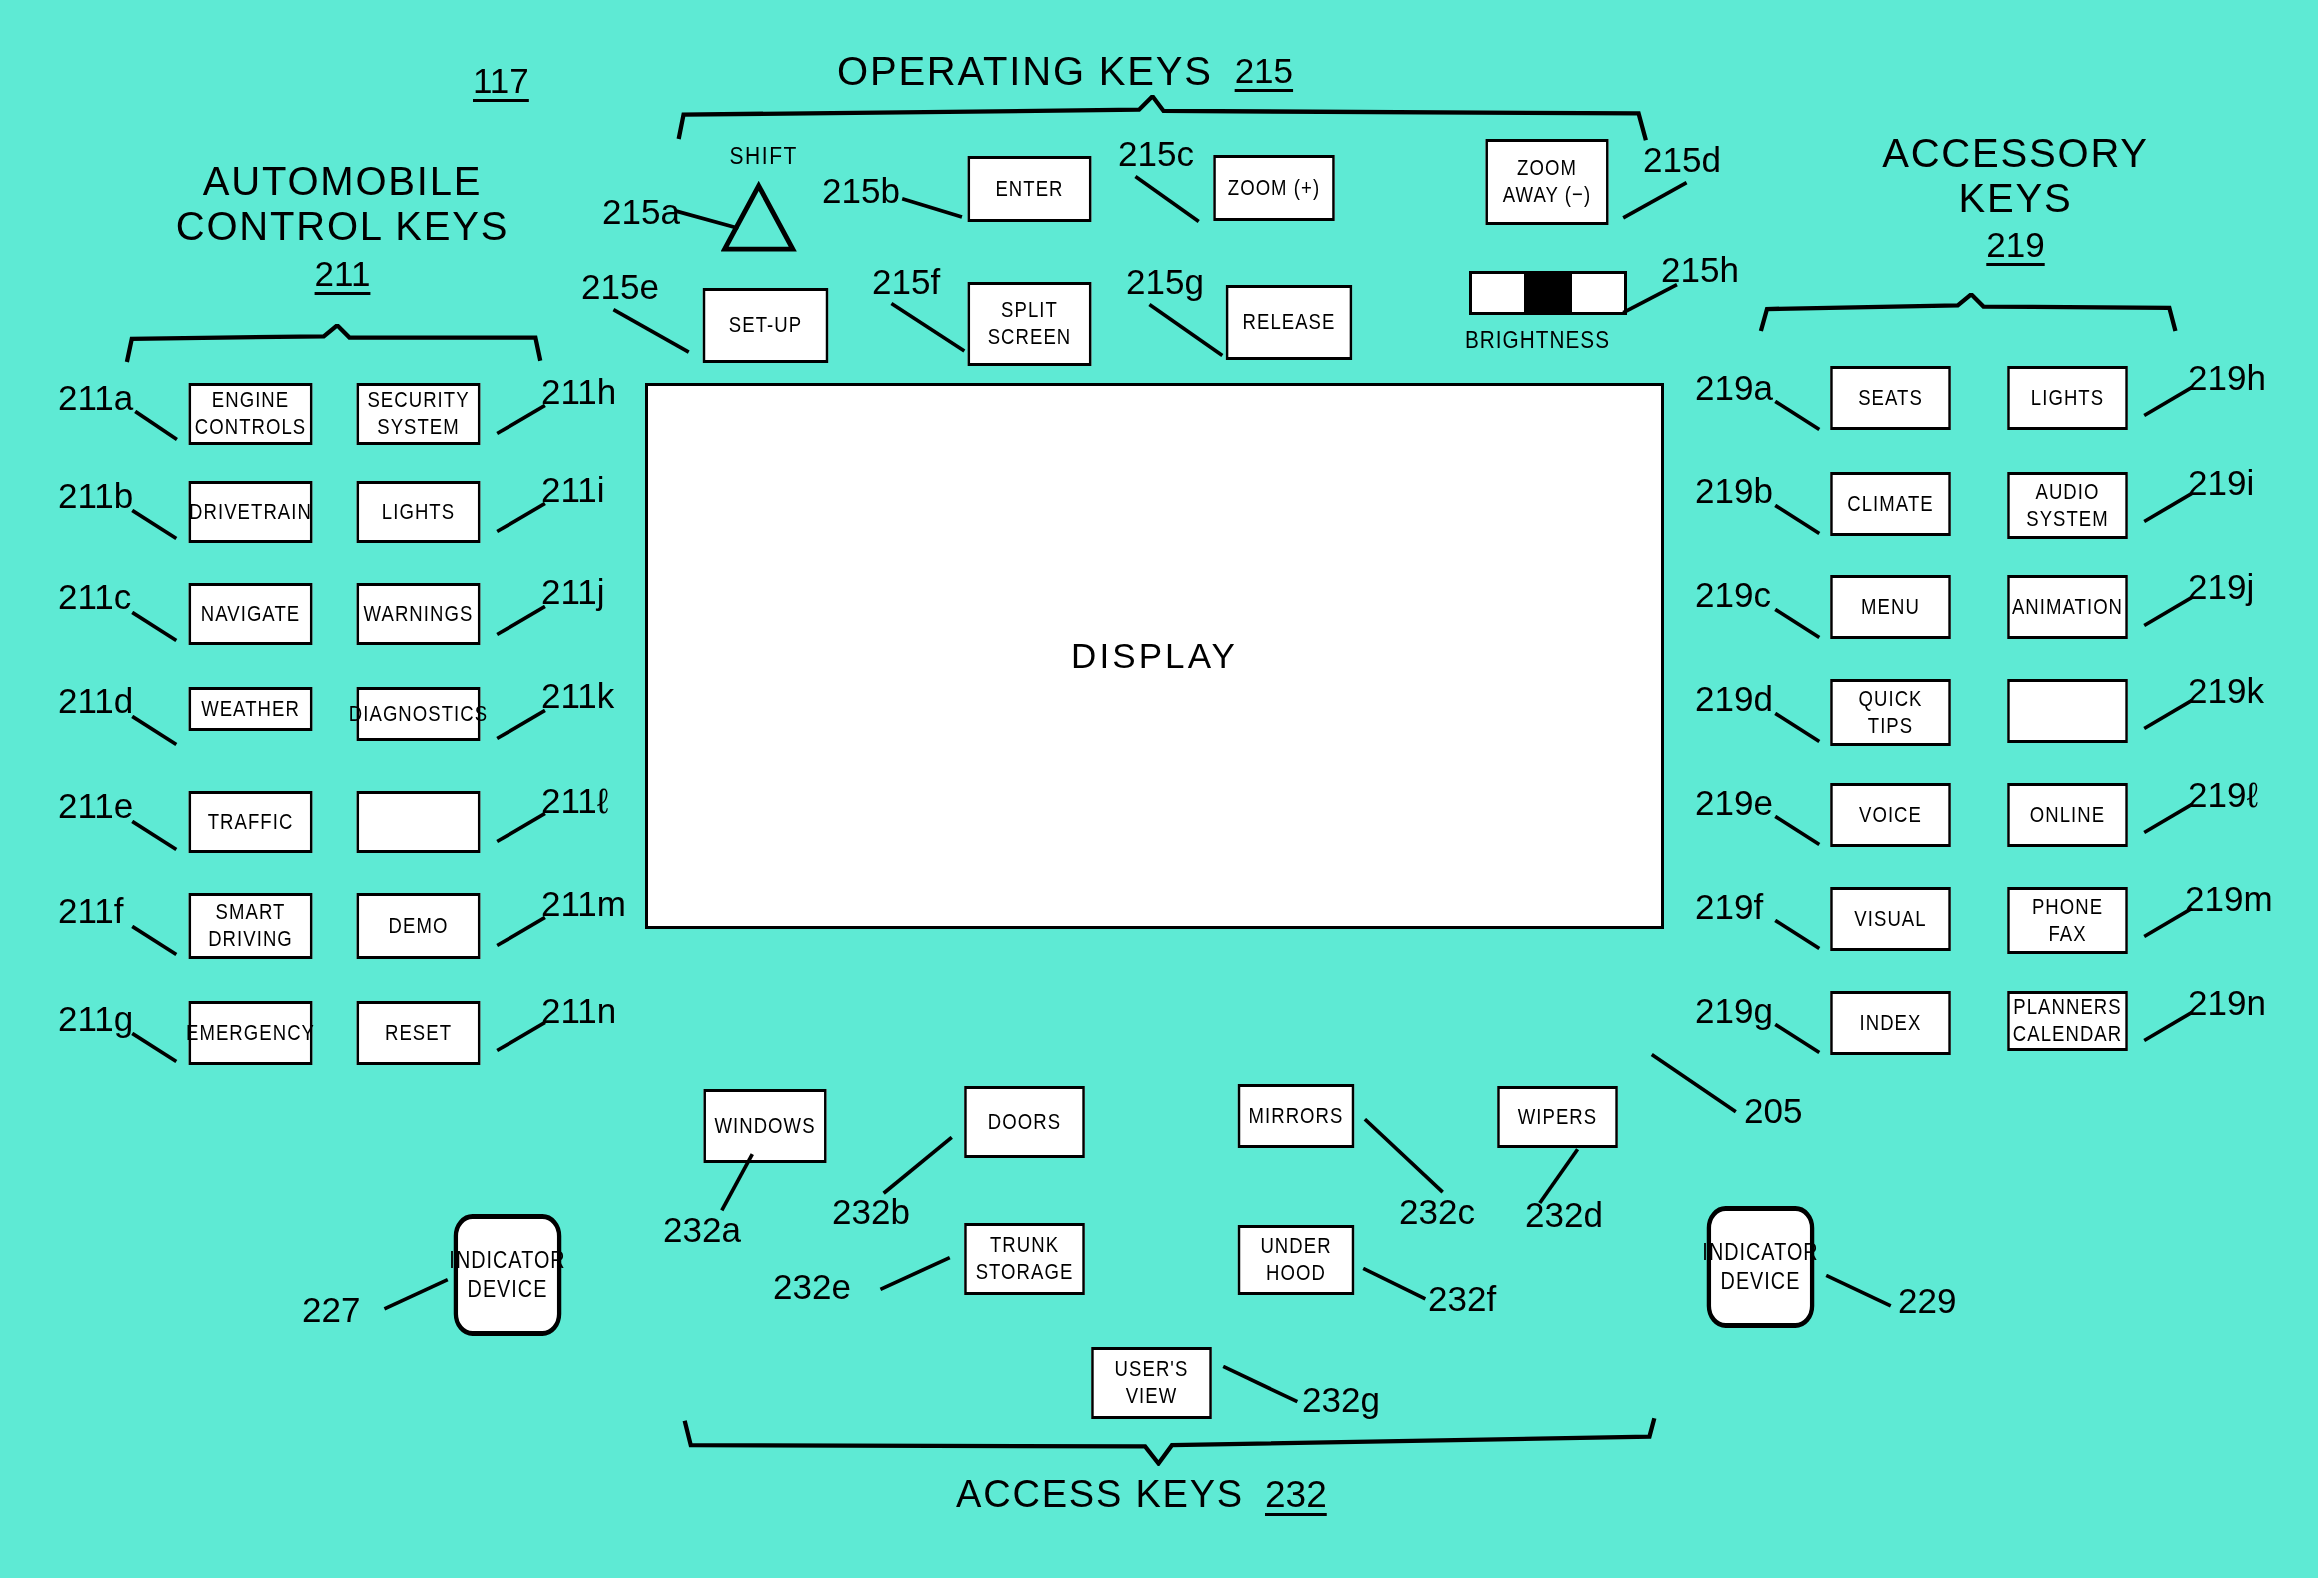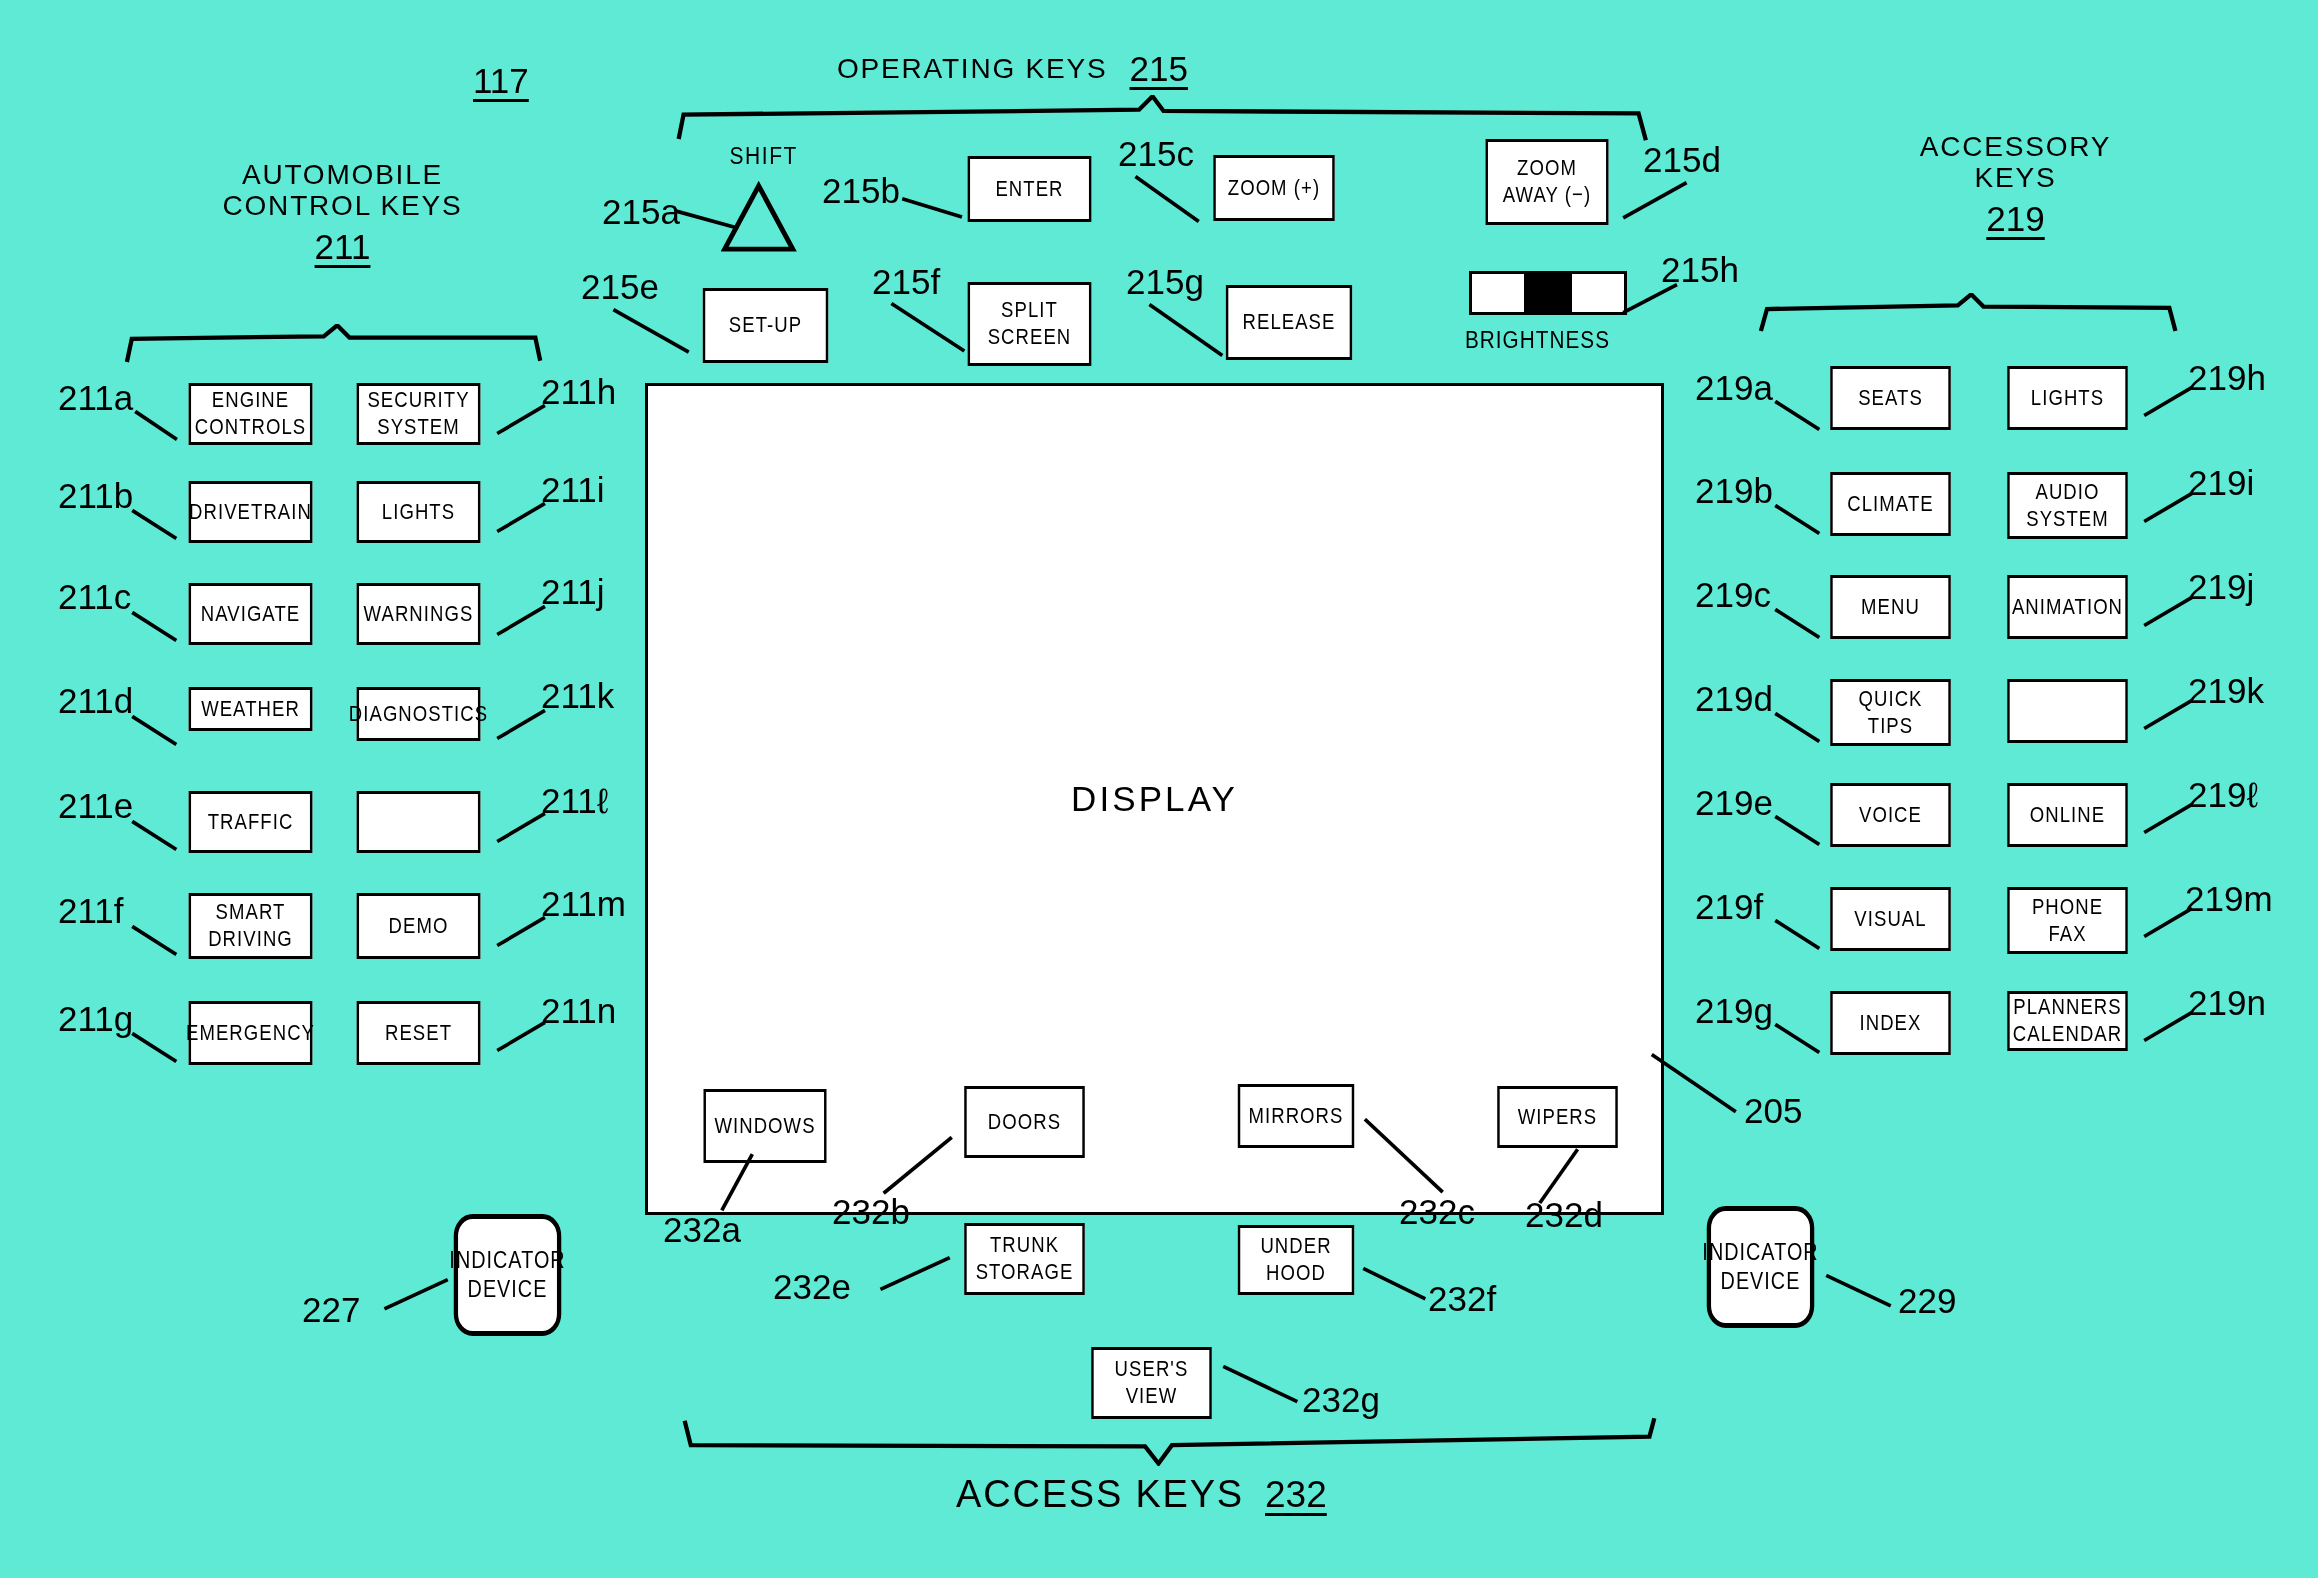--- a/index.html
+++ b/index.html
@@ -18,21 +18,21 @@
   .abs{position:absolute;}
   .ref{
     font-family:"Liberation Sans", sans-serif;
     font-size:35px;
     letter-spacing:0px;
     white-space:nowrap;
     line-height:1;
   }
   .hdr{
     font-family:"Liberation Sans", sans-serif;
-    font-size:28px;
+    font-size:40px;
     letter-spacing:1.8px;
     white-space:nowrap;
     line-height:1.12;
     text-align:center;
   }
   .hdr-num{
     font-family:"Liberation Sans", sans-serif;
     font-size:35px;
     text-decoration:underline;
     text-underline-offset:5.5px;
@@ -224,21 +224,21 @@
     <div class="seg-w"></div>
     <div class="seg-b"></div>
     <div class="seg-w"></div>
   </div>
   <div class="abs" id="brightness-label" style="left:1465px;top:326px;">BRIGHTNESS</div>
   <div class="abs ref" style="left:1661px;top:252px;">215h</div>
   <svg class="abs" style="left:1622px;top:282px;" width="58" height="37" viewBox="0 0 95 60">
     <path d="M2 50 L90 4" fill="none" stroke="#000" stroke-width="6"></path>
   </svg>
 
-  <div class="abs" id="display" style="left:645px;top:383px;width:1019px;height:832px;">
+  <div class="abs" id="display" style="left:645px;top:383px;width:1019px;height:546px;">
     <span>DISPLAY</span>
   </div>
   <svg class="abs" style="left:1649px;top:1052px;" width="92" height="67" viewBox="0 0 150 110">
     <path d="M4 4 L142 98" fill="none" stroke="#000" stroke-width="6"></path>
   </svg>
   <div class="abs ref" style="left:1744px;top:1093px;">205</div>
 
   <div class="abs ref" style="left:58px;top:380px;">211a</div>
   <svg class="abs" style="left:134px;top:410px;" width="46" height="34" viewBox="0 0 75 55">
     <path d="M2 2 L70 48" fill="none" stroke="#000" stroke-width="6"></path>

